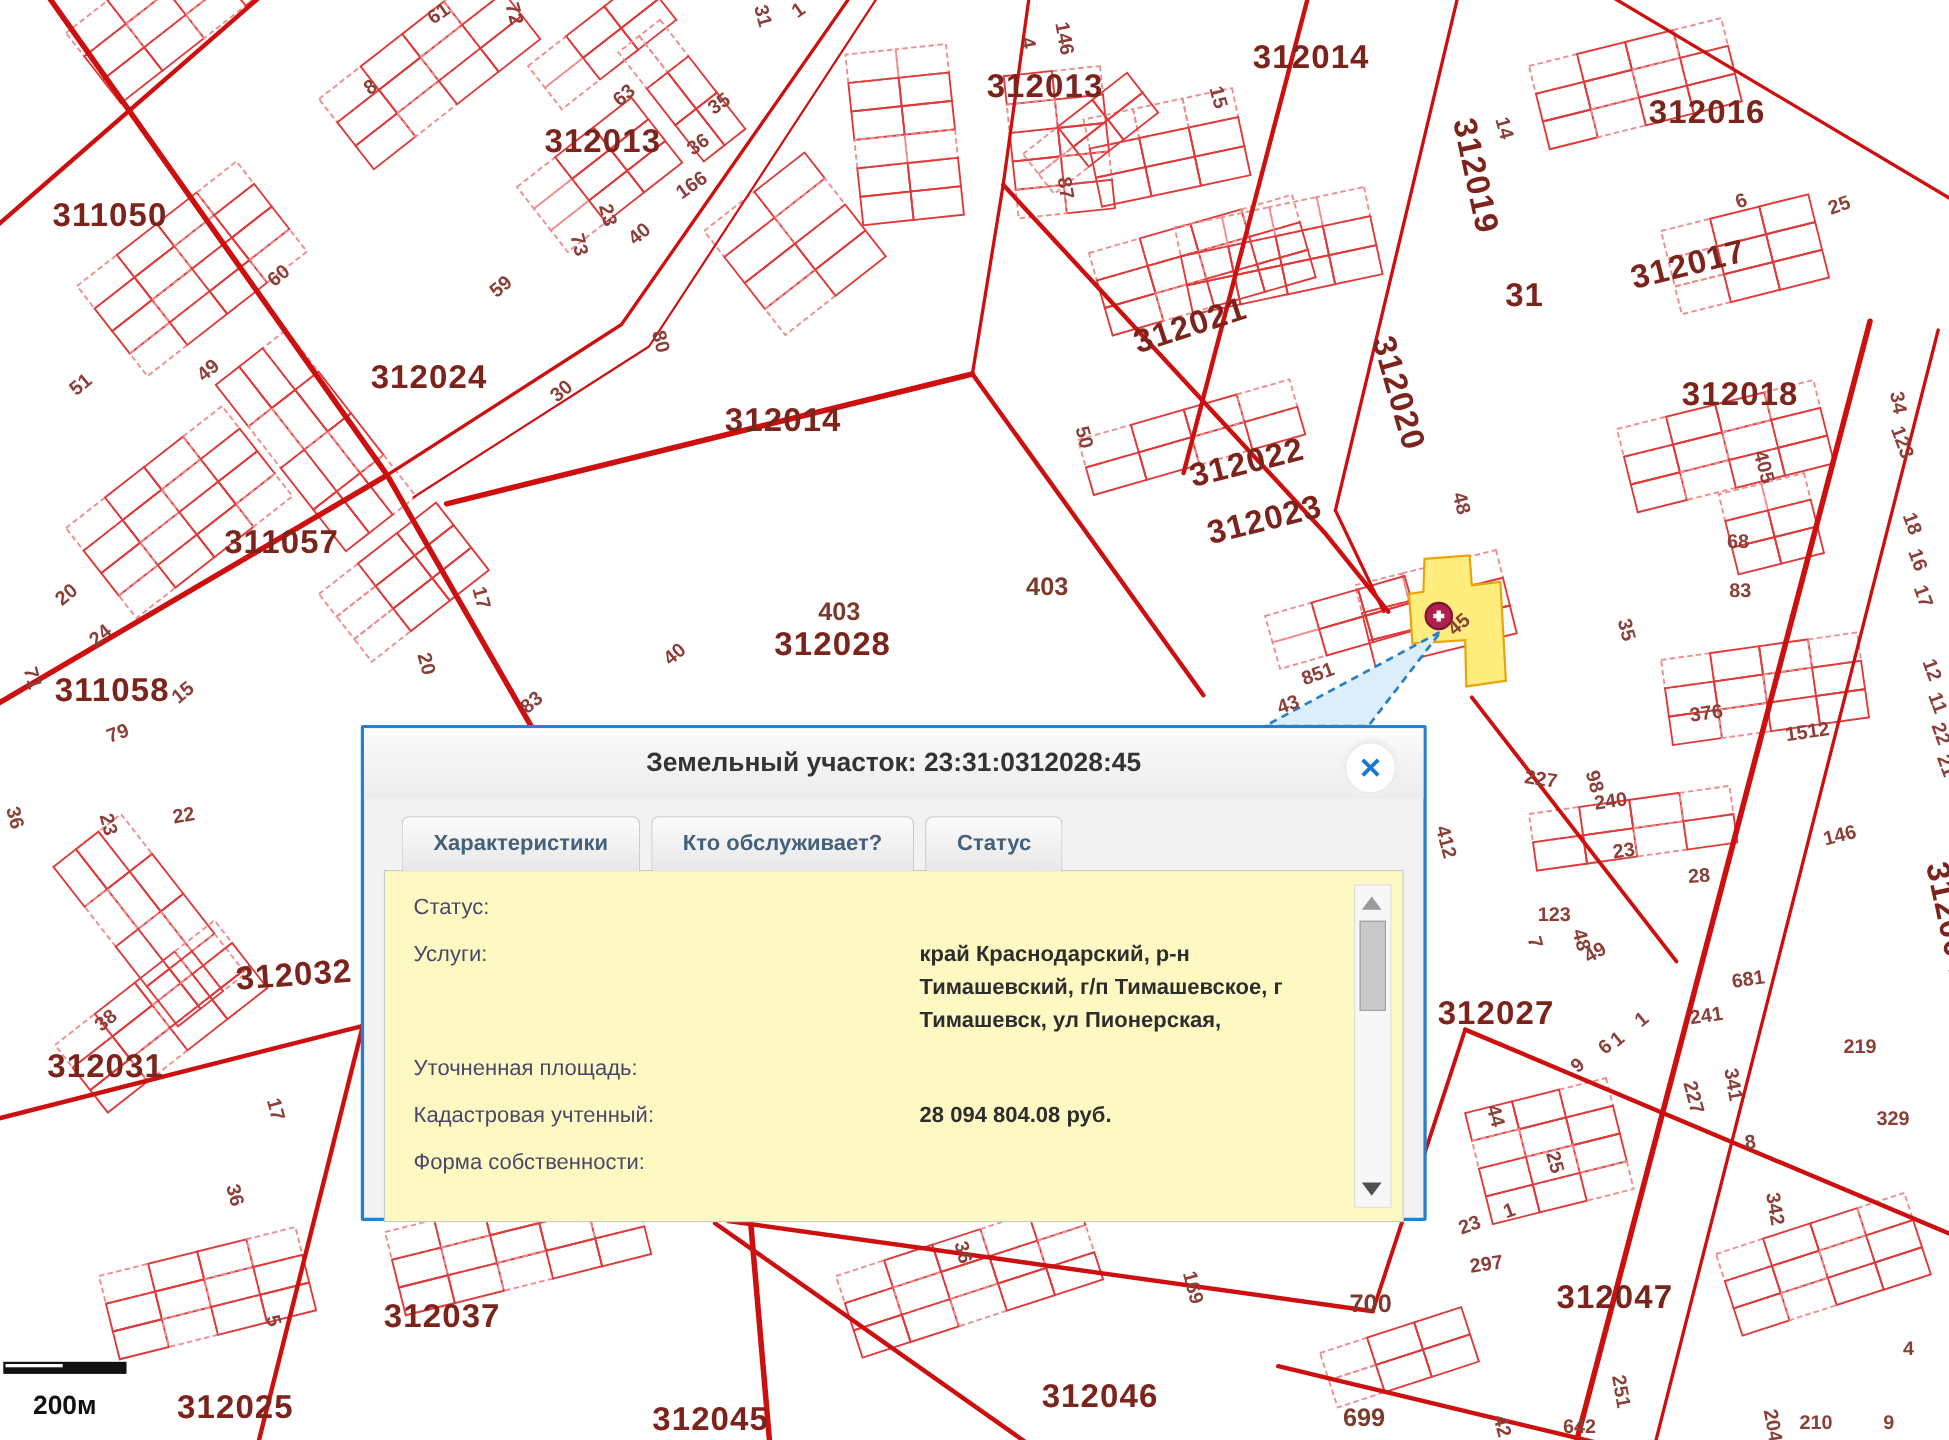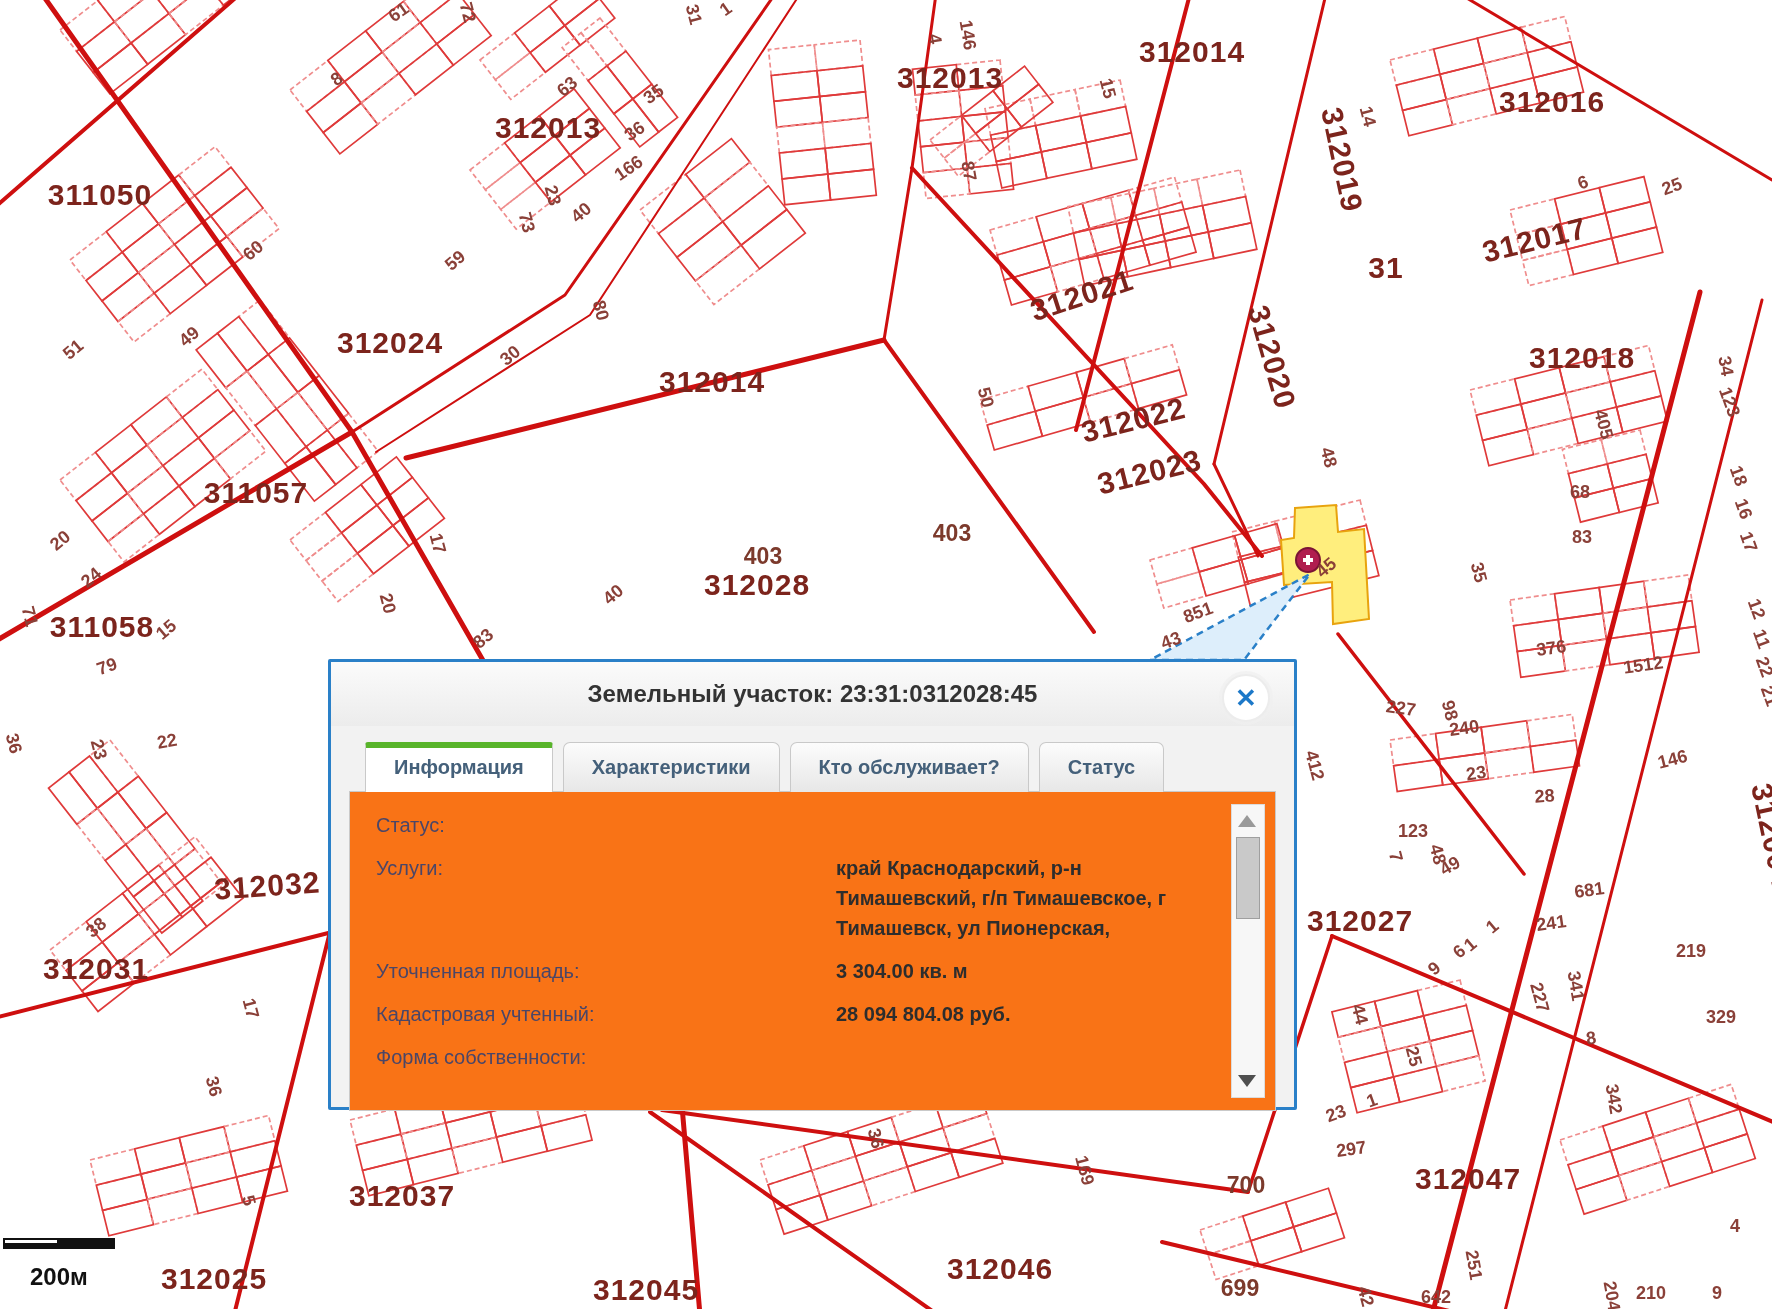--- a/index.html
+++ b/index.html
@@ -33,21 +33,21 @@
   }
   .popup-close span{color:#1c78c8;font-size:26px;font-weight:bold;line-height:1;}
   .tabs{display:flex;gap:10px;margin:16px 0 0 34px;position:relative;z-index:2;}
   .tab{
     background:linear-gradient(#fcfcfc,#e7e7e7);border:1px solid #c9c9c9;border-bottom:none;
     border-radius:7px 7px 0 0;padding:13px 28px;font-size:20px;font-weight:bold;color:#44607a;
     cursor:pointer;white-space:nowrap;
   }
   .tab.active{background:#fff;border-top:6px solid #58b42a;padding-top:8px;border-radius:3px 3px 0 0;}
   .panel{
-    margin:-1px 18px 0 18px;background:#f97316;border:1px solid #c9c9c9;height:300px;
+    margin:-1px 18px 0 18px;background:#fef9c3;border:1px solid #c9c9c9;height:300px;
     position:relative;padding:18px 60px 0 26px;overflow:hidden;
   }
   .row{display:flex;margin-bottom:13px;font-size:20px;line-height:30px;}
   .row .fl{flex:0 0 460px;color:#4a4668;}
   .row .fv{width:335px;font-weight:bold;color:#2d2d2d;}
   .scrollbar{
     position:absolute;right:10px;top:12px;bottom:12px;width:32px;
     background:#f7f7f7;border:1px solid #dcdcdc;
   }
   .sb-up,.sb-down{position:absolute;left:6px;width:0;height:0;border-left:9px solid transparent;border-right:9px solid transparent;}
@@ -668,38 +668,36 @@
 
 <div class="popup">
   <div class="popup-header">
     <div class="popup-title">Земельный участок: 23:31:0312028:45</div>
   </div>
   <div class="popup-close">
     <span>✕</span>
   </div>
 
   <div class="tabs" id="tabs">
-      <div class="tab active">Информация</div>
       <div class="tab">Характеристики</div>
       <div class="tab">Кто обслуживает?</div>
       <div class="tab">Статус</div>
     </div>
 
   <div class="panel">
     <div id="fields">
         <div class="row">
           <div class="fl">Статус:</div>
         </div>
         <div class="row">
           <div class="fl">Услуги:</div>
           <div class="fv">край Краснодарский, р-н Тимашевский, г/п Тимашевское, г Тимашевск, ул Пионерская,</div>
         </div>
         <div class="row">
           <div class="fl">Уточненная площадь:</div>
-          <div class="fv">3 304.00 кв. м</div>
         </div>
         <div class="row">
           <div class="fl">Кадастровая учтенный:</div>
           <div class="fv">28 094 804.08 руб.</div>
         </div>
         <div class="row">
           <div class="fl">Форма собственности:</div>
         </div>
       </div>
     <div class="scrollbar">

